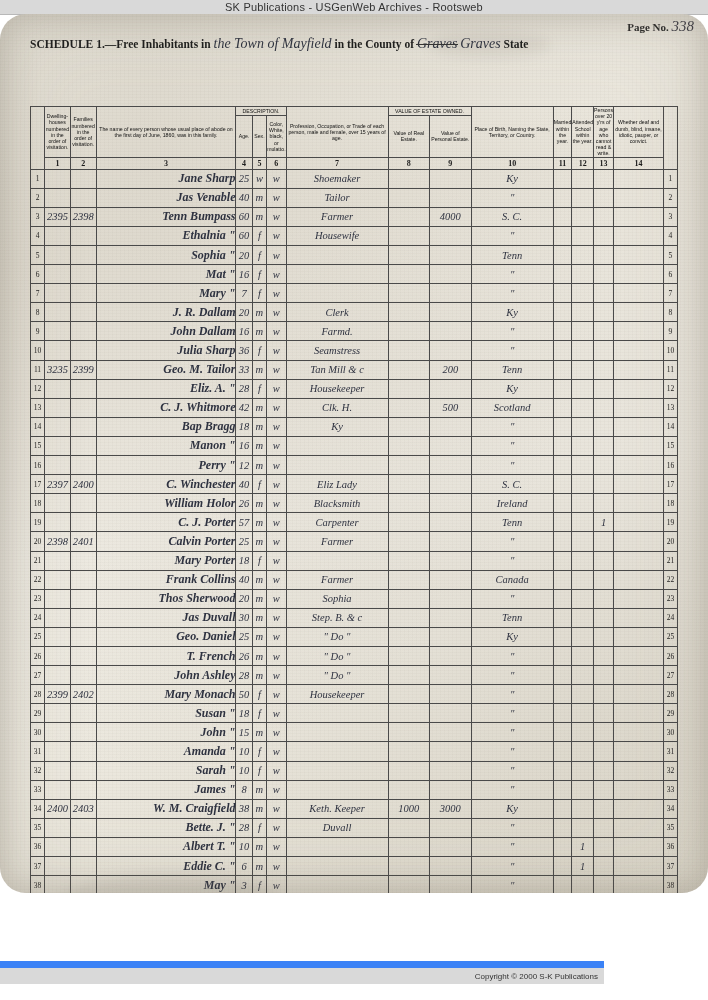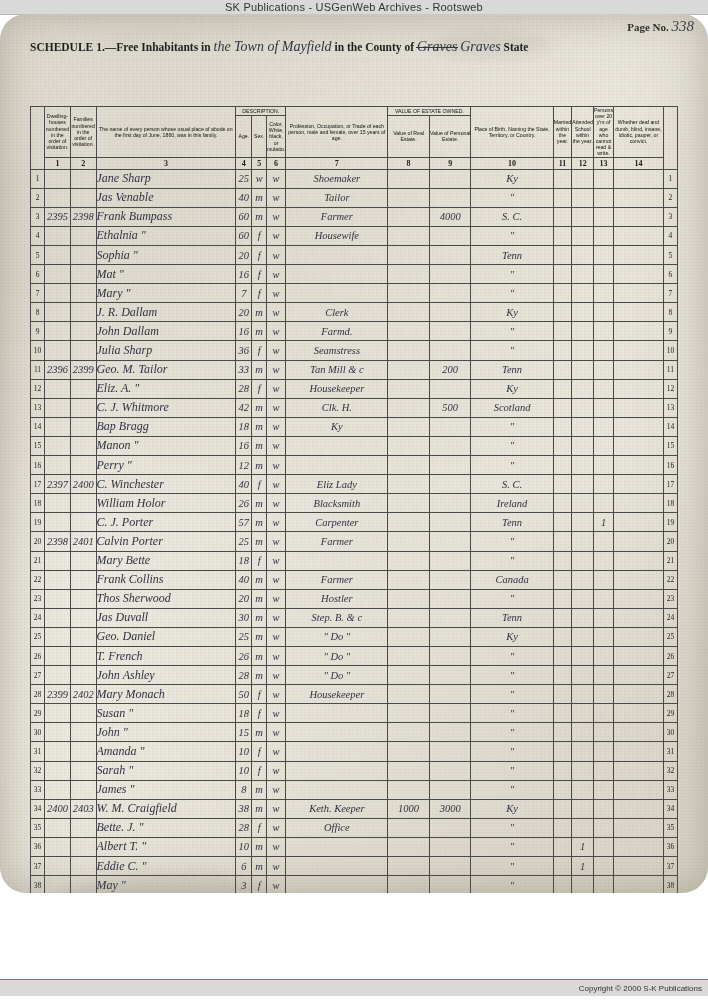--- a/index.html
+++ b/index.html
@@ -1,59 +1,59 @@
 <!DOCTYPE html>
 <html><head>
 <meta charset="utf-8">
 <style>
   html,body{margin:0;padding:0;background:#ffffff;}
   body{width:708px;height:1000px;font-family:"Liberation Serif",serif;overflow:hidden;position:relative;}
 
   .topbar{height:14px;background:#d9d9d9;border-bottom:1px solid #b8b8b8;display:flex;align-items:center;justify-content:center;}
   .topbar span{font-family:"Liberation Sans",sans-serif;font-size:11px;color:#333;letter-spacing:.2px;}
 
-  .bottombar{position:absolute;bottom:4px;left:0;width:708px;height:16px;background:#d9d9d9;border-top:1px solid #3b82f6;display:flex;align-items:center;justify-content:flex-end;}
+  .bottombar{position:absolute;bottom:16px;left:0;width:604px;height:16px;background:#d9d9d9;border-top:7px solid #3b82f6;display:flex;align-items:center;justify-content:flex-end;}
   .bottombar span{font-family:"Liberation Sans",sans-serif;font-size:8px;color:#333;padding-right:6px;}
 
   
   .sheet{position:absolute;top:14px;left:0;width:708px;height:879px;
          background:
            radial-gradient(ellipse at 20% 12%, rgba(160,150,130,.18), rgba(255,255,255,0) 60%),
            radial-gradient(ellipse at 85% 80%, rgba(150,140,120,.16), rgba(255,255,255,0) 62%),
            linear-gradient(170deg,#efece3 0%,#e9e5db 25%,#f1eee6 55%,#e6e2d6 100%);
          overflow:hidden;border-radius:26px;}
   .grain{position:absolute;inset:0;pointer-events:none;
          background-image:repeating-linear-gradient(0deg, rgba(120,110,95,.035) 0 1px, rgba(255,255,255,0) 1px 3px),
                           repeating-linear-gradient(90deg, rgba(120,110,95,.03) 0 1px, rgba(255,255,255,0) 1px 4px);}
   .edge{position:absolute;inset:0;pointer-events:none;box-shadow:inset 0 0 36px rgba(90,80,65,.28), inset 0 0 90px rgba(120,110,95,.16);}
 
   
   .pageno{position:absolute;right:14px;top:4px;font-size:11px;color:#2b2b2b;}
   .pageno .hand{font-family:"Liberation Serif",serif;font-style:italic;font-size:15px;color:#3a3a44;}
 
-  .hdr{position:absolute;left:30px;top:22px;width:645px;font-size:11.5px;color:#1d1d1d;line-height:21px;}
+  .hdr{position:absolute;left:30px;top:22px;width:645px;font-size:11.5px;color:#1d1d1d;line-height:16px;}
   .hdr .ln{position:relative;height:19px;white-space:nowrap;}
   .bold{font-weight:bold;}
   .hand{font-family:"Liberation Serif",serif;font-style:italic;color:#2f3340;}
   .hs{font-size:14px;}
   .struck{position:relative;}
   .struck:after{content:"";position:absolute;left:-1px;right:-1px;top:52%;height:1px;background:#333;}
 
   
   table.cen{position:absolute;left:30px;top:92px;border-collapse:collapse;width:648px;
             font-size:8px;color:#1c1c1c;}
   table.cen td,table.cen th{border:1px solid #4a4a4a;padding:0;}
   .tl{font-family:"Liberation Sans",sans-serif;font-size:5.2px;line-height:6.2px;text-align:center;padding:1px 1px;color:#111;}
   .numhdr{font-family:"Liberation Serif",serif;font-weight:bold;font-size:8px;text-align:center;height:11px;}
   .rowh{height:19.1px;}
   .rn{font-family:"Liberation Serif",serif;font-size:7.5px;text-align:center;color:#222;width:14px;}
   .cell{position:relative;}
   .w-hand{font-family:"Liberation Serif",serif;font-style:italic;font-size:12px;color:#2e3240;white-space:nowrap;}
   .w-sm{font-size:10.5px;}
-  .c-l{padding-left:6px;text-align:left;}
+  .c-l{padding-left:6px;text-align:right;font-weight:bold;}
   .c-c{text-align:center;}
 
   
   .foot td{height:13px;font-family:"Liberation Sans",sans-serif;font-size:5px;padding-left:3px;color:#111;}
   .footwrap{position:absolute;left:30px;top:902px;width:648px;}
   table.foot{border-collapse:collapse;width:648px;}
   table.foot td{border:1px solid #4a4a4a;}
 
   .smudge{position:absolute;background:rgba(120,110,95,.10);filter:blur(6px);border-radius:50%;pointer-events:none;}
 </style>
@@ -178,21 +178,21 @@
           <td class="cell c-c"></td>
           <td class="cell c-c"></td>
           <td class="cell c-c"></td>
           <td class="cell c-c"></td>
           <td class="cell rn"><span class="rnum">2</span></td>
         </tr>
         <tr class="rowh">
           <td class="cell rn"><span class="rnum">3</span></td>
           <td class="cell c-c"><span class="w-hand w-sm">2395</span></td>
           <td class="cell c-c"><span class="w-hand w-sm">2398</span></td>
-          <td class="cell c-l"><span class="w-hand">Frank Bumpass</span></td>
+          <td class="cell c-l"><span class="w-hand">Tenn Bumpass</span></td>
           <td class="cell c-c"><span class="w-hand w-sm">60</span></td>
           <td class="cell c-c"><span class="w-hand w-sm">m</span></td>
           <td class="cell c-c"><span class="w-hand w-sm">w</span></td>
           <td class="cell c-c"><span class="w-hand w-sm">Farmer</span></td>
           <td class="cell c-c"></td>
           <td class="cell c-c"><span class="w-hand w-sm">4000</span></td>
           <td class="cell c-c"><span class="w-hand w-sm">S. C.</span></td>
           <td class="cell c-c"></td>
           <td class="cell c-c"></td>
           <td class="cell c-c"></td>
@@ -320,21 +320,21 @@
           <td class="cell c-c"></td>
           <td class="cell c-c"><span class="w-hand w-sm">"</span></td>
           <td class="cell c-c"></td>
           <td class="cell c-c"></td>
           <td class="cell c-c"></td>
           <td class="cell c-c"></td>
           <td class="cell rn"><span class="rnum">10</span></td>
         </tr>
         <tr class="rowh">
           <td class="cell rn"><span class="rnum">11</span></td>
-          <td class="cell c-c"><span class="w-hand w-sm">2396</span></td>
+          <td class="cell c-c"><span class="w-hand w-sm">3235</span></td>
           <td class="cell c-c"><span class="w-hand w-sm">2399</span></td>
           <td class="cell c-l"><span class="w-hand">Geo. M. Tailor</span></td>
           <td class="cell c-c"><span class="w-hand w-sm">33</span></td>
           <td class="cell c-c"><span class="w-hand w-sm">m</span></td>
           <td class="cell c-c"><span class="w-hand w-sm">w</span></td>
           <td class="cell c-c"><span class="w-hand w-sm">Tan Mill &amp; c</span></td>
           <td class="cell c-c"></td>
           <td class="cell c-c"><span class="w-hand w-sm">200</span></td>
           <td class="cell c-c"><span class="w-hand w-sm">Tenn</span></td>
           <td class="cell c-c"></td>
@@ -502,21 +502,21 @@
           <td class="cell c-c"></td>
           <td class="cell c-c"></td>
           <td class="cell c-c"></td>
           <td class="cell c-c"></td>
           <td class="cell rn"><span class="rnum">20</span></td>
         </tr>
         <tr class="rowh">
           <td class="cell rn"><span class="rnum">21</span></td>
           <td class="cell c-c"></td>
           <td class="cell c-c"></td>
-          <td class="cell c-l"><span class="w-hand">Mary Bette</span></td>
+          <td class="cell c-l"><span class="w-hand">Mary Porter</span></td>
           <td class="cell c-c"><span class="w-hand w-sm">18</span></td>
           <td class="cell c-c"><span class="w-hand w-sm">f</span></td>
           <td class="cell c-c"><span class="w-hand w-sm">w</span></td>
           <td class="cell c-c"></td>
           <td class="cell c-c"></td>
           <td class="cell c-c"></td>
           <td class="cell c-c"><span class="w-hand w-sm">"</span></td>
           <td class="cell c-c"></td>
           <td class="cell c-c"></td>
           <td class="cell c-c"></td>
@@ -542,21 +542,21 @@
           <td class="cell rn"><span class="rnum">22</span></td>
         </tr>
         <tr class="rowh">
           <td class="cell rn"><span class="rnum">23</span></td>
           <td class="cell c-c"></td>
           <td class="cell c-c"></td>
           <td class="cell c-l"><span class="w-hand">Thos Sherwood</span></td>
           <td class="cell c-c"><span class="w-hand w-sm">20</span></td>
           <td class="cell c-c"><span class="w-hand w-sm">m</span></td>
           <td class="cell c-c"><span class="w-hand w-sm">w</span></td>
-          <td class="cell c-c"><span class="w-hand w-sm">Hostler</span></td>
+          <td class="cell c-c"><span class="w-hand w-sm">Sophia</span></td>
           <td class="cell c-c"></td>
           <td class="cell c-c"></td>
           <td class="cell c-c"><span class="w-hand w-sm">"</span></td>
           <td class="cell c-c"></td>
           <td class="cell c-c"></td>
           <td class="cell c-c"></td>
           <td class="cell c-c"></td>
           <td class="cell rn"><span class="rnum">23</span></td>
         </tr>
         <tr class="rowh">
@@ -758,21 +758,21 @@
           <td class="cell rn"><span class="rnum">34</span></td>
         </tr>
         <tr class="rowh">
           <td class="cell rn"><span class="rnum">35</span></td>
           <td class="cell c-c"></td>
           <td class="cell c-c"></td>
           <td class="cell c-l"><span class="w-hand">Bette. J.  "</span></td>
           <td class="cell c-c"><span class="w-hand w-sm">28</span></td>
           <td class="cell c-c"><span class="w-hand w-sm">f</span></td>
           <td class="cell c-c"><span class="w-hand w-sm">w</span></td>
-          <td class="cell c-c"><span class="w-hand w-sm">Office</span></td>
+          <td class="cell c-c"><span class="w-hand w-sm">Duvall</span></td>
           <td class="cell c-c"></td>
           <td class="cell c-c"></td>
           <td class="cell c-c"><span class="w-hand w-sm">"</span></td>
           <td class="cell c-c"></td>
           <td class="cell c-c"></td>
           <td class="cell c-c"></td>
           <td class="cell c-c"></td>
           <td class="cell rn"><span class="rnum">35</span></td>
         </tr>
         <tr class="rowh">

